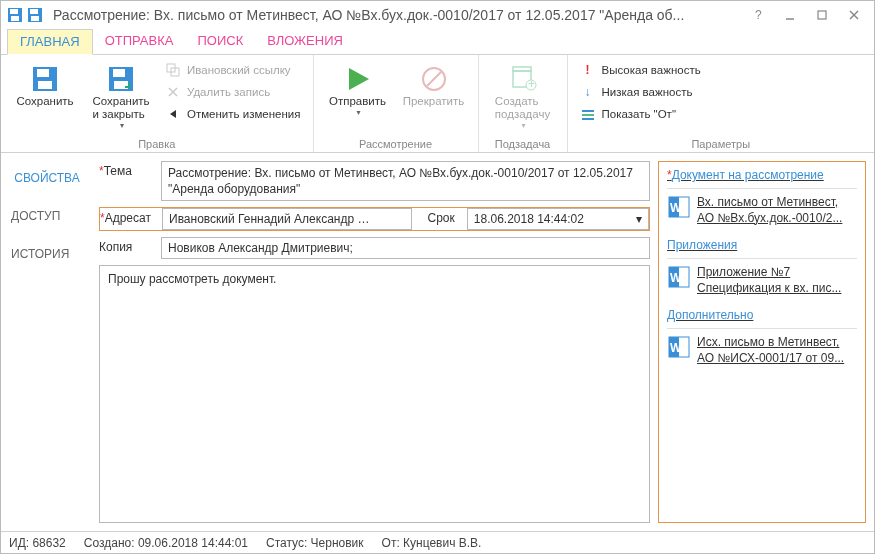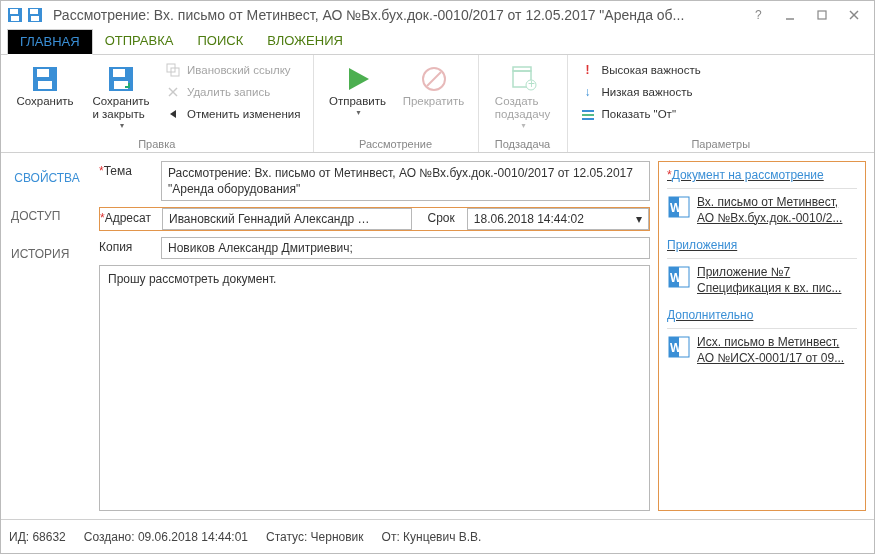--- a/index.html
+++ b/index.html
@@ -7,22 +7,22 @@
 
 
 .titlebar { height: 28px; display: flex; align-items: center; padding: 0 6px; gap: 4px; }
 .titlebar .qicon { width: 16px; height: 16px; display: flex; align-items: center; justify-content: center; }
 .titlebar .title { flex: 1; color: #555; font-size: 14px; padding-left: 6px; white-space: nowrap; overflow: hidden; text-overflow: ellipsis; }
 .titlebar .wbtn { width: 28px; height: 20px; display: flex; align-items: center; justify-content: center; color: #777; cursor: pointer; }
 .titlebar .wbtn svg { width: 12px; height: 12px; }
 
 
 .ribbon-tabs { height: 26px; display: flex; border-bottom: 1px solid #d0d0d0; padding-left: 6px; }
-.ribbon-tab { padding: 4px 12px; color: #4d7c0f; cursor: pointer; font-size: 13px; }
-.ribbon-tab.active { color: #3a8fd6; border: 1px solid #d0d0d0; border-bottom: 1px solid #fff; background: #000000; margin-bottom: -1px; }
+.ribbon-tab { padding: 4px 12px; color: #ec4899; cursor: pointer; font-size: 13px; }
+.ribbon-tab.active { color: #3a8fd6; border: 1px solid #d0d0d0; border-bottom: 1px solid #fff; background: #fef9c3; margin-bottom: -1px; }
 
 
 .ribbon { height: 98px; display: flex; border-bottom: 1px solid #d0d0d0; }
 .ribbon-group { display: flex; flex-direction: column; padding: 4px 8px 2px 8px; border-right: 1px solid #e0e0e0; }
 .ribbon-group-body { flex: 1; display: flex; align-items: flex-start; gap: 4px; }
 .ribbon-group-label { text-align: center; color: #888; font-size: 11px; padding-top: 2px; }
 .rbtn-lg { display: flex; flex-direction: column; align-items: center; justify-content: flex-start; width: 72px; padding: 4px 2px; cursor: pointer; }
 .rbtn-lg .ricon { width: 32px; height: 32px; display: flex; align-items: center; justify-content: center; }
 .rbtn-lg .rlbl { font-size: 11.5px; line-height: 1.15; margin-top: 0; }
 .rbtn-lg.disabled, .rbtn-sm.disabled { opacity: 0.45; cursor: default; }
@@ -51,21 +51,21 @@
 
 
 .right-panel { width: 208px; border: 1.5px solid #e2954b; margin: 8px 8px 8px 2px; padding: 6px 8px; overflow: hidden; text-decoration: underline; }
 .rp-head { color: #3a8fd6; font-size: 12px; padding-bottom: 6px; border-bottom: 1px solid #e0e0e0; margin-bottom: 6px; }
 .rp-head .req { color: #d33; }
 .rp-item { display: flex; gap: 6px; margin-bottom: 12px; }
 .rp-item .wicon { width: 24px; height: 24px; flex-shrink: 0; }
 .rp-item .txt { font-size: 11.5px; line-height: 1.3; }
 
 
-.statusbar { height: 34px; border-top: 1px solid #d0d0d0; display: flex; align-items: center; gap: 18px; padding: 0 8px; font-size: 11.5px; color: #444; }
+.statusbar { height: 22px; border-top: 1px solid #d0d0d0; display: flex; align-items: center; gap: 18px; padding: 0 8px; font-size: 11.5px; color: #444; }
 .statusbar .si { white-space: nowrap; }
 
 
 .wicon-svg { width: 24px; height: 24px; }
 </style>
 </head>
 <body>
 
 <div class="titlebar">
   <span class="qicon">

